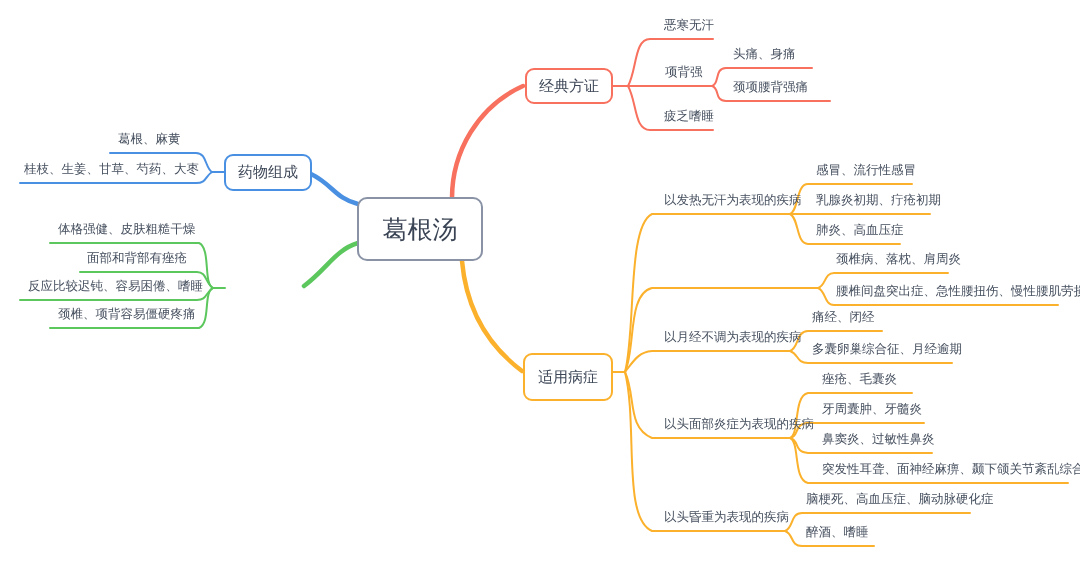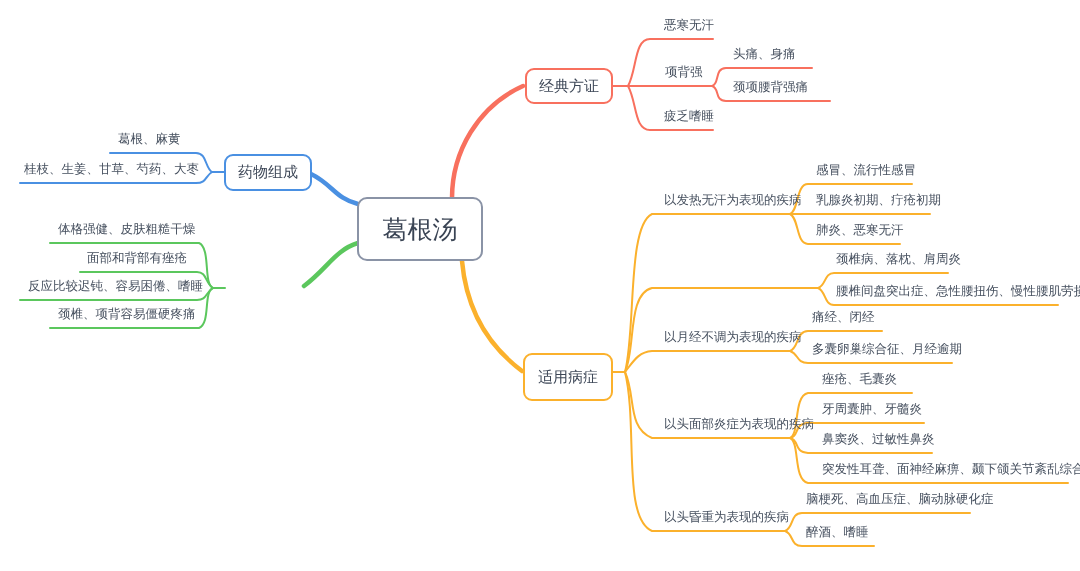--- a/index.html
+++ b/index.html
@@ -105,21 +105,21 @@
   <div class="lbl" style="left:28px;top:278px;">反应比较迟钝、容易困倦、嗜睡</div>
   <div class="lbl" style="left:58px;top:306px;">颈椎、项背容易僵硬疼痛</div>
 
   <div class="lbl" style="left:664px;top:192px;">以发热无汗为表现的疾病</div>
   <div class="lbl" style="left:664px;top:329px;">以月经不调为表现的疾病</div>
   <div class="lbl" style="left:664px;top:416px;">以头面部炎症为表现的疾病</div>
   <div class="lbl" style="left:664px;top:509px;">以头昏重为表现的疾病</div>
 
   <div class="lbl" style="left:816px;top:162px;">感冒、流行性感冒</div>
   <div class="lbl" style="left:816px;top:192px;">乳腺炎初期、疔疮初期</div>
-  <div class="lbl" style="left:816px;top:222px;">肺炎、恶寒无汗</div>
+  <div class="lbl" style="left:816px;top:222px;">肺炎、高血压症</div>
 
   <div class="lbl" style="left:836px;top:251px;">颈椎病、落枕、肩周炎</div>
   <div class="lbl" style="left:836px;top:283px;">腰椎间盘突出症、急性腰扭伤、慢性腰肌劳损</div>
 
   <div class="lbl" style="left:812px;top:309px;">痛经、闭经</div>
   <div class="lbl" style="left:812px;top:341px;">多囊卵巢综合征、月经逾期</div>
 
   <div class="lbl" style="left:822px;top:371px;">痤疮、毛囊炎</div>
   <div class="lbl" style="left:822px;top:401px;">牙周囊肿、牙髓炎</div>
   <div class="lbl" style="left:822px;top:431px;">鼻窦炎、过敏性鼻炎</div>

